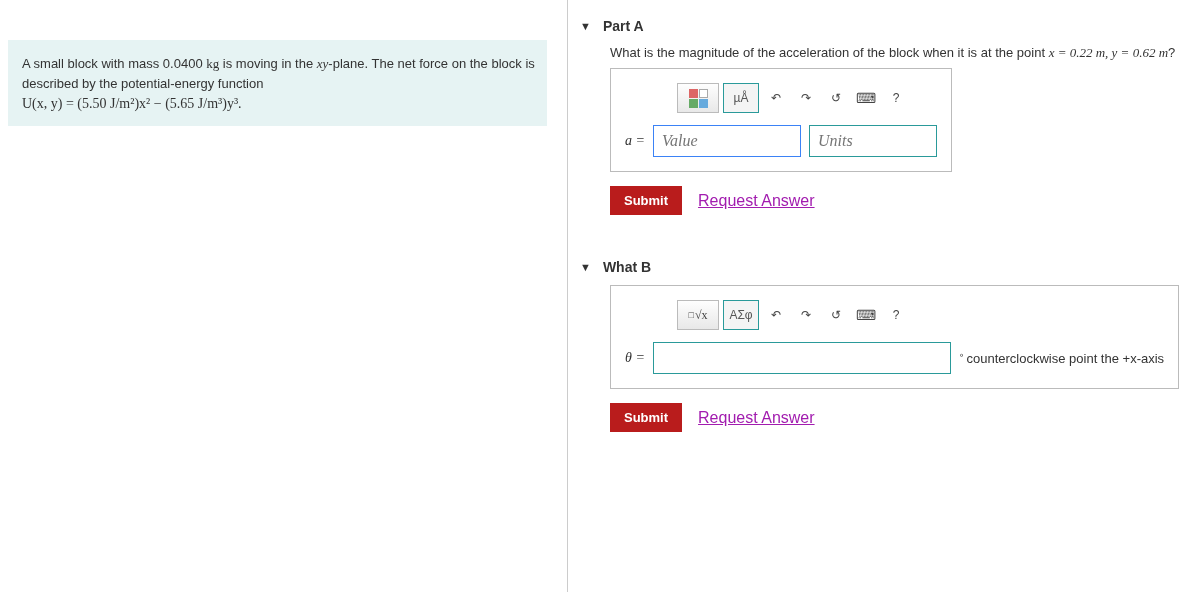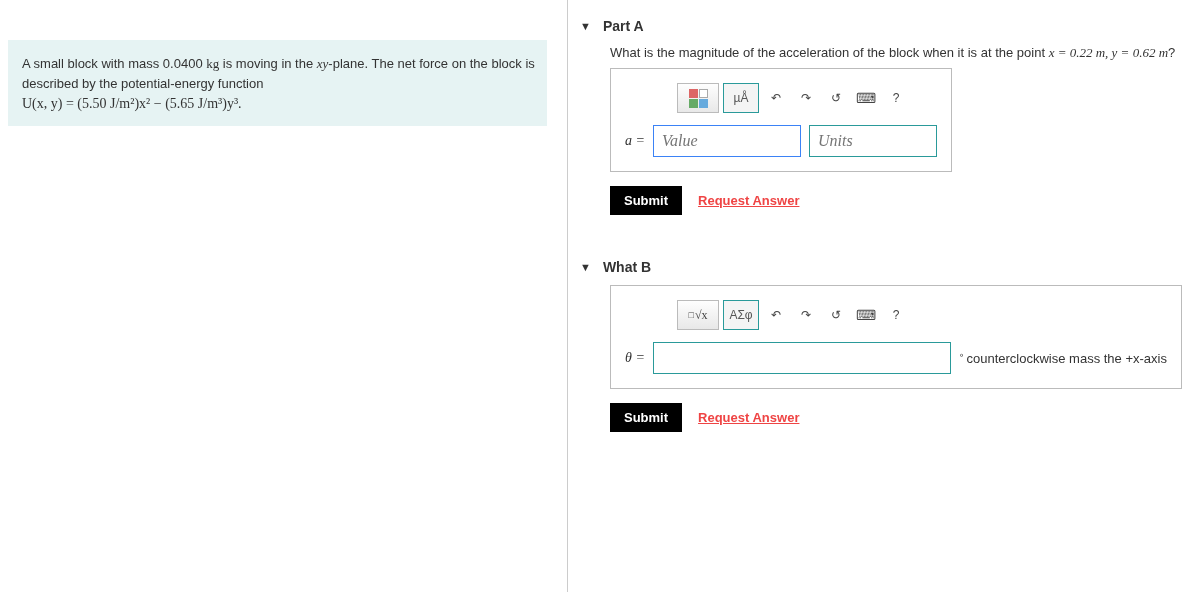--- a/index.html
+++ b/index.html
@@ -139,33 +139,33 @@
     font-size: 14px;
     outline: none;
   }
   .submit-row {
     display: flex;
     align-items: center;
     gap: 16px;
     margin-bottom: 26px;
   }
   .submit-btn {
-    background: #000000;
+    background: #b91c1c;
     color: #fff;
     border: none;
     padding: 7px 14px;
     font-size: 13px;
     font-weight: bold;
     cursor: pointer;
   }
   .req-link {
-    color: #ef4444;
+    color: #a21caf;
     text-decoration: underline;
-    font-size: 13px;
-    font-weight: bold;
+    font-size: 16px;
+    font-weight: normal;
     cursor: pointer;
   }
   .unit-suffix {
     font-size: 13px;
   }
   .deg-sup { vertical-align: super; font-size: 9px; margin-right:2px;}
   .serif { font-family: 'Times New Roman', serif; }
   .xaxis { font-style: italic; }
 
   
@@ -261,21 +261,21 @@
         <div class="tool-btn ghost">↶</div>
         <div class="tool-btn ghost">↷</div>
         <div class="tool-btn ghost">↺</div>
         <div class="tool-btn ghost keyboard-icon"></div>
         <div class="tool-btn ghost">?</div>
       </div>
       <div class="input-row">
         <span class="var-label">θ =</span>
         <input class="theta-input" style="">
         <span class="unit-suffix">
-          <span class="deg-sup">∘</span><span>counterclockwise mass the +x-axis</span>
+          <span class="deg-sup">∘</span><span>counterclockwise point the +x-axis</span>
         </span>
       </div>
     </div>
 
     <div class="submit-row">
       <button class="submit-btn">Submit</button>
       <a class="req-link">Request Answer</a>
     </div>
   </div>
 

